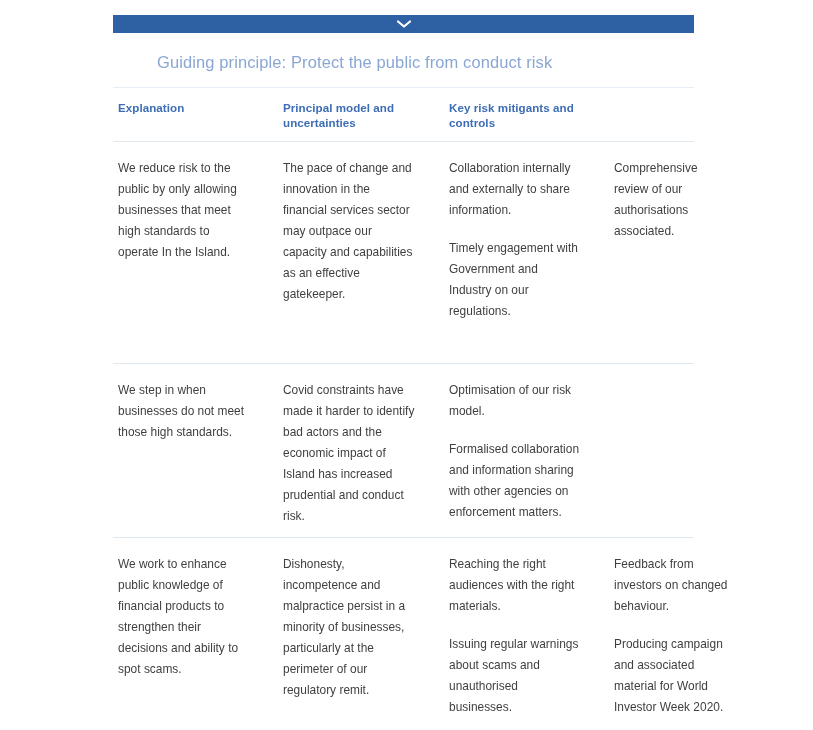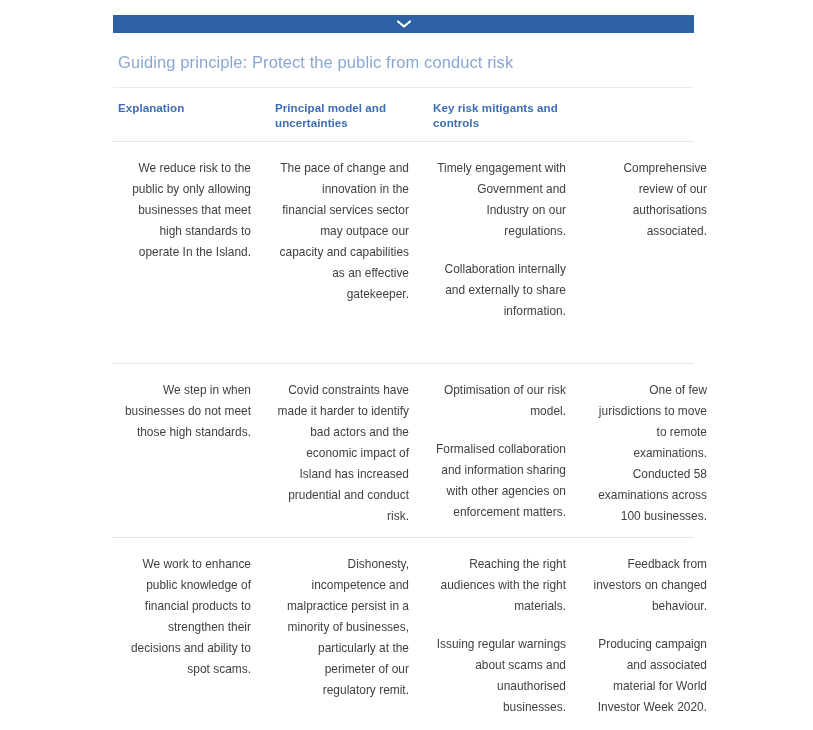--- a/index.html
+++ b/index.html
@@ -36,55 +36,55 @@
 
   
   #title {
     font-size: 16.5px;
     line-height: 22px;
     color: #8aa7d4;
     font-weight: 400;
     padding: 18px 0 14px 5px;
     letter-spacing: 0.1px;
     white-space: nowrap;
+    margin-left: 39px;
   }
 
   .rule-faint {
     height: 1px;
     background: #e7edf5;
     width: 100%;
   }
   .rule-row {
     height: 1px;
     background: #dfe7ef;
     width: 100%;
   }
 
   
   .grid {
     display: grid;
     grid-template-columns: 149px 150px 149px 133px;
-    column-gap: 8px;
+    column-gap: 16px;
   }
   .cell { padding-right: 16px; }
 
   #header-row {
     padding: 13px 0 11px 5px;
   }
   .col-head {
     font-size: 11.6px;
     line-height: 14.5px;
     color: #3d6db5;
     font-weight: 600;
     letter-spacing: 0.05px;
   }
 
   .body-row {
     padding: 16px 0 10px 5px;
-    text-align: right;
   }
   .para {
     font-size: 11.9px;
     line-height: 21px;
     color: #3f3f3f;
     margin: 0 0 17px 0;
     letter-spacing: 0.02px;
   }
   .para:last-child { margin-bottom: 0; }
 
@@ -118,43 +118,40 @@
   <div class="rule-row"></div>
 
   <div id="row-1" class="body-row grid">
     <div class="cell">
       <p class="para">We reduce risk to the public by only allowing businesses that meet high standards to operate In the Island.</p>
     </div>
     <div class="cell">
       <p class="para">The pace of change and innovation in the financial services sector may outpace our capacity and capabilities as an effective gatekeeper.</p>
     </div>
     <div class="cell">
+      <p class="para">Collaboration internally and externally to share information.</p>
       <p class="para">Timely engagement with Government and Industry on our regulations.</p>
-      <p class="para">Collaboration internally and externally to share information.</p>
     </div>
     <div class="cell">
       <p class="para">Comprehensive review of our authorisations associated.</p>
     </div>
   </div>
 
   <div class="rule-row"></div>
 
   <div id="row-2" class="body-row grid">
     <div class="cell">
       <p class="para">We step in when businesses do not meet those high standards.</p>
     </div>
     <div class="cell">
       <p class="para">Covid constraints have made it harder to identify bad actors and the economic impact of Island has increased prudential and conduct risk.</p>
     </div>
     <div class="cell">
       <p class="para">Optimisation of our risk model.</p>
       <p class="para">Formalised collaboration and information sharing with other agencies on enforcement matters.</p>
-    </div>
-    <div class="cell">
-      <p class="para">One of few jurisdictions to move to remote examinations. Conducted 58 examinations across 100 businesses.</p>
     </div>
   </div>
 
   <div class="rule-row"></div>
 
   <div id="row-3" class="body-row grid">
     <div class="cell">
       <p class="para">We work to enhance public knowledge of financial products to strengthen their decisions and ability to spot scams.</p>
     </div>
     <div class="cell">

